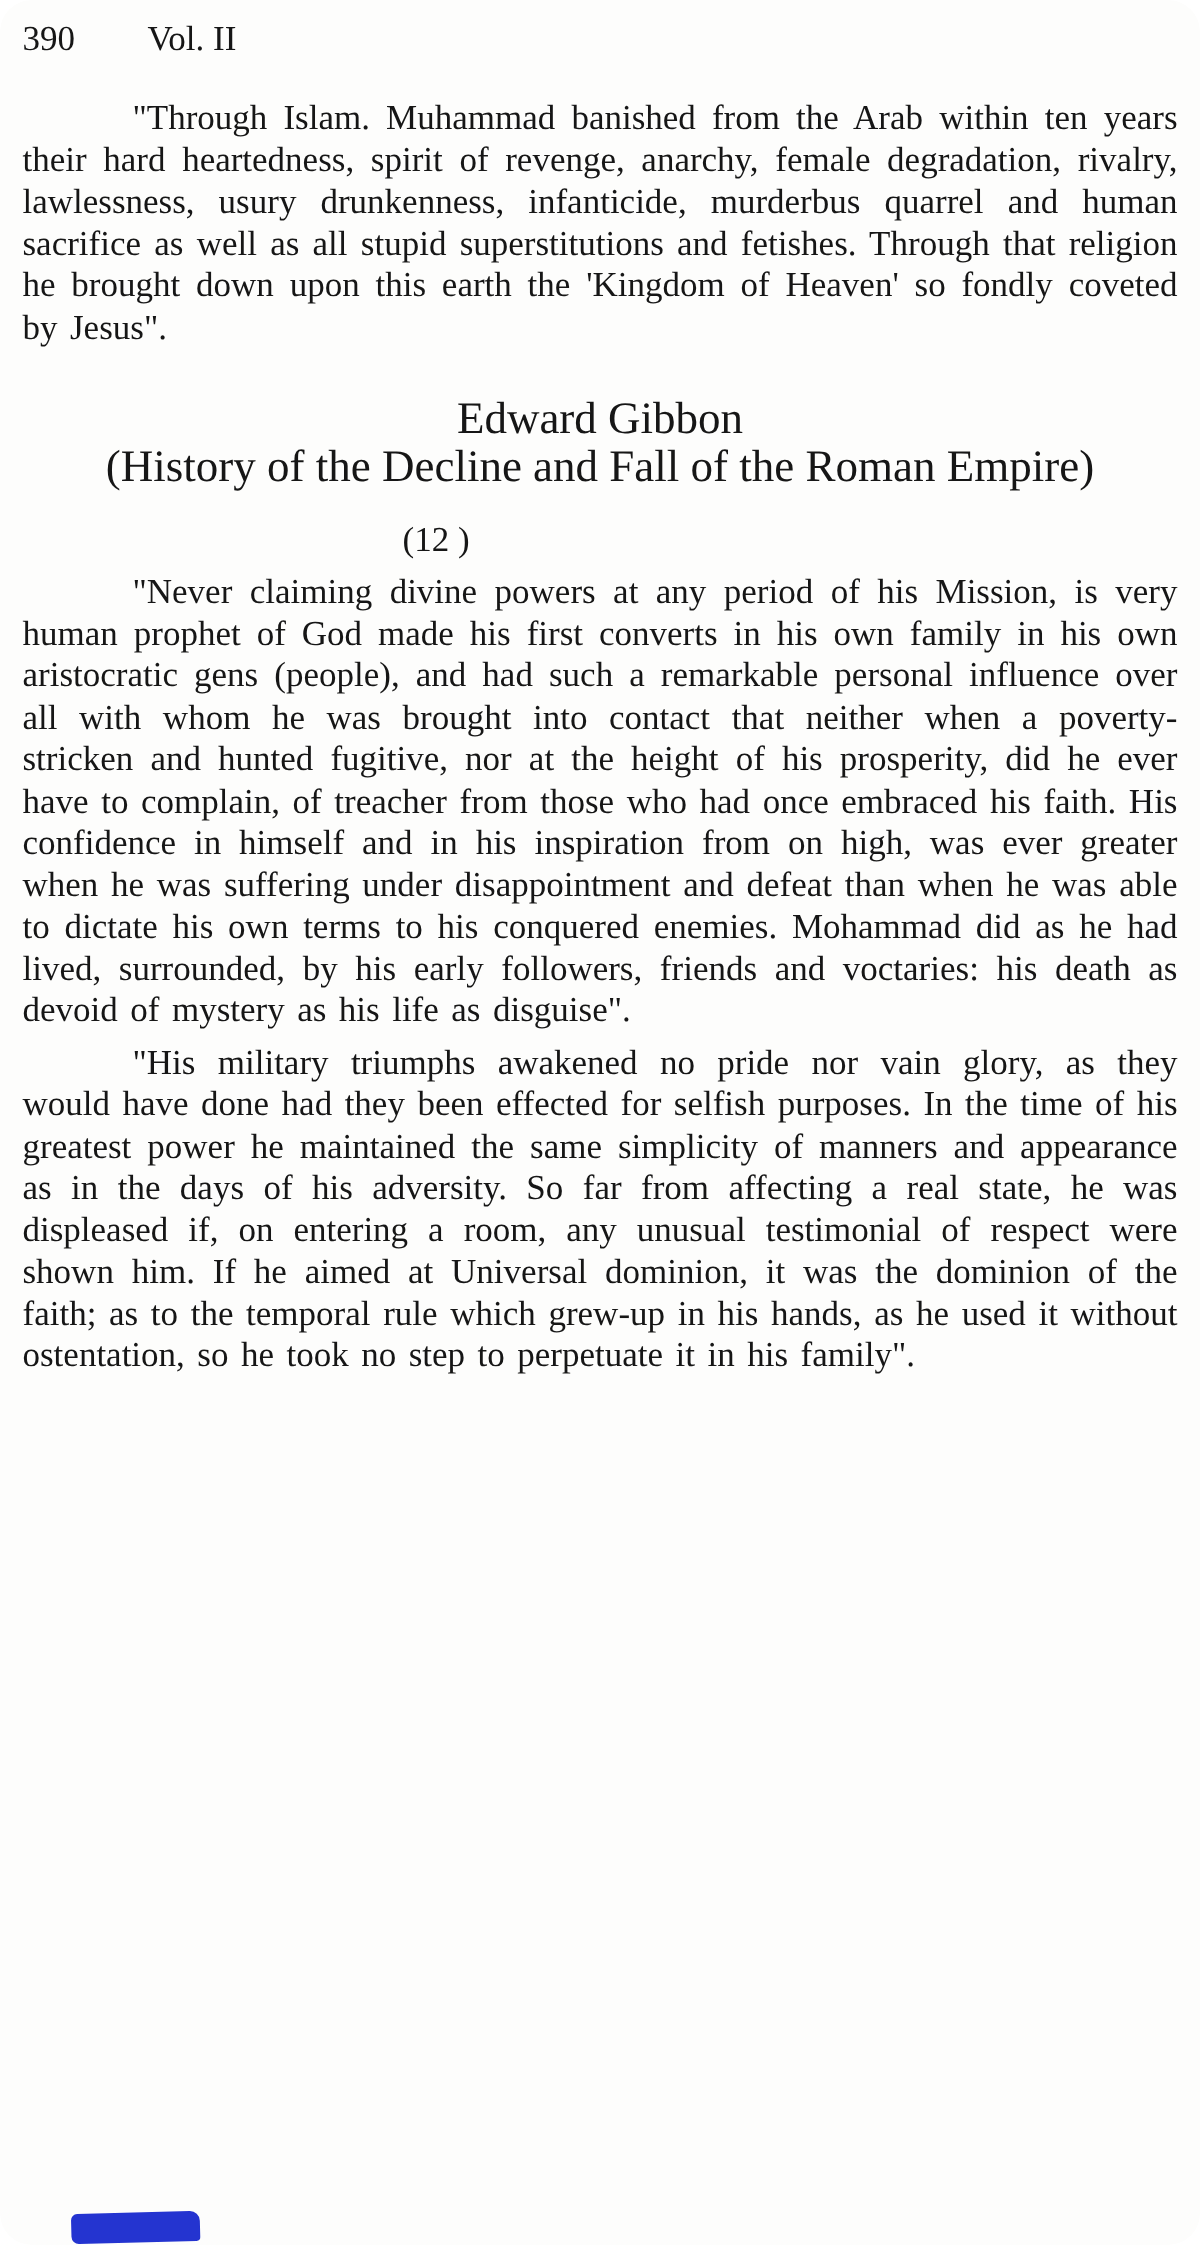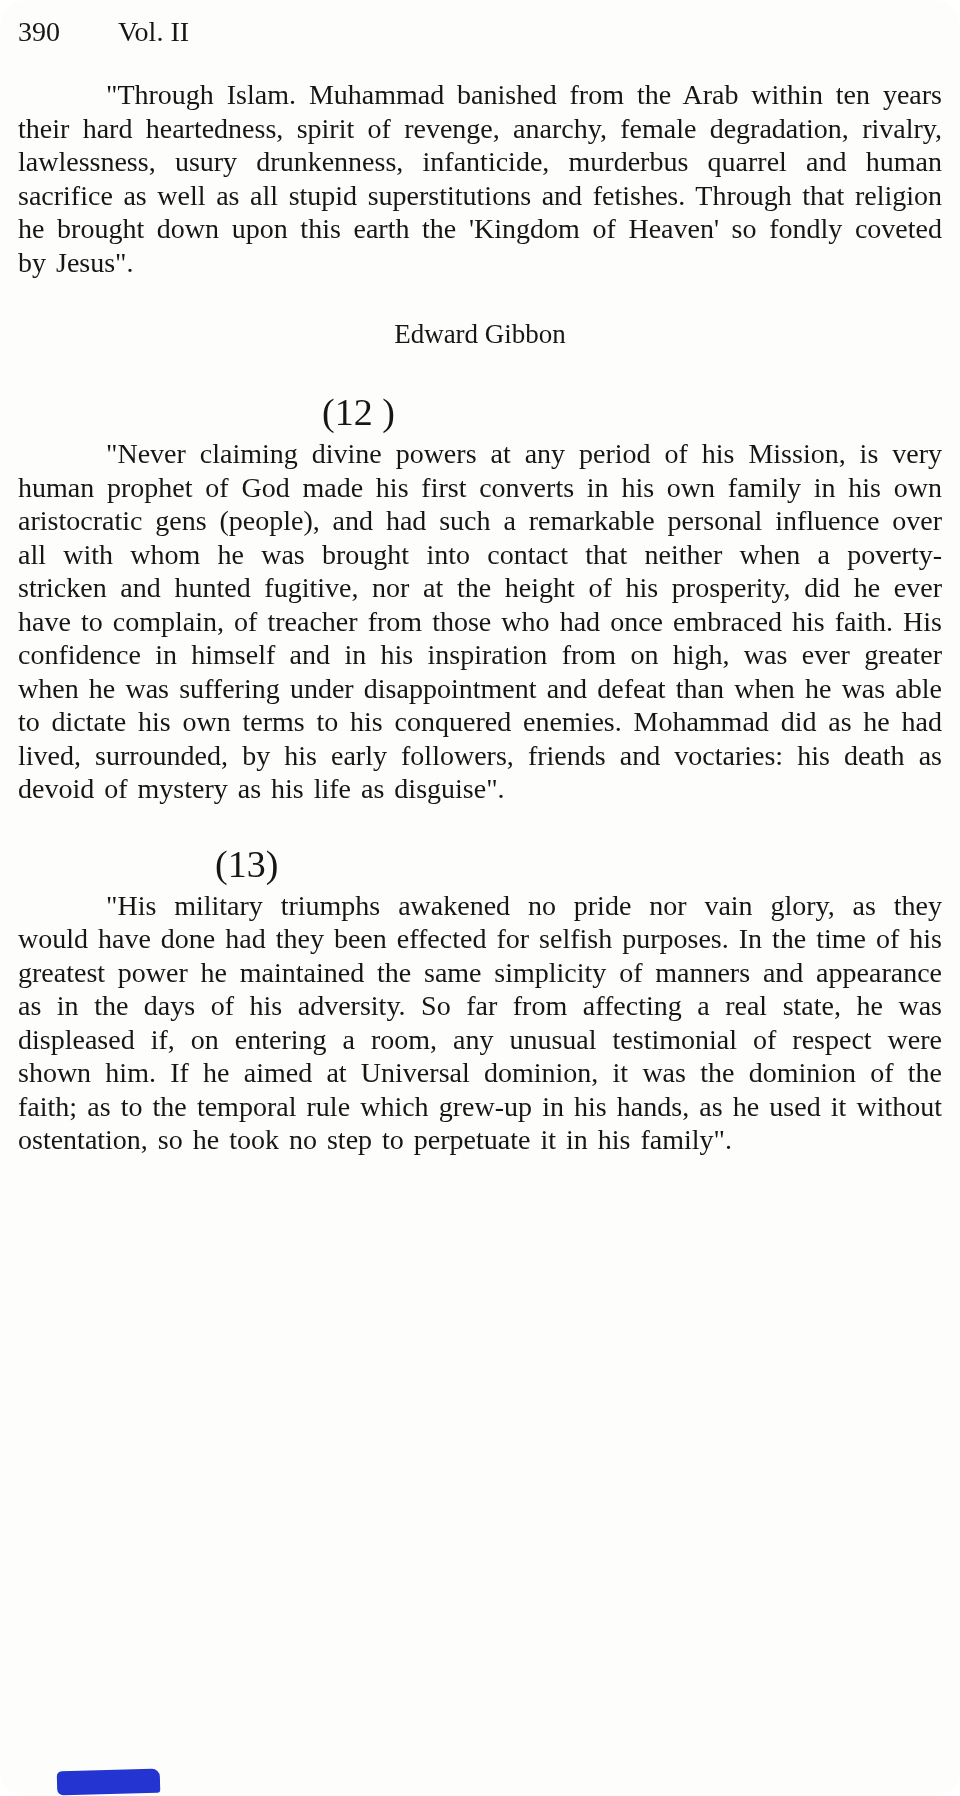--- a/index.html
+++ b/index.html
@@ -35,26 +35,26 @@
     text-align: justify;
     text-indent: 88px;
     word-spacing: 3px;
   }
   .body-text.after-num {
     margin-top: 8px;
   }
   .attribution {
     margin-top: 36px;
     text-align: center;
-    font-size: 27px;
+    font-size: 36px;
     line-height: 39px;
   }
   .qnum {
-    margin-top: 42px;
-    font-size: 38px;
+    margin-top: 23px;
+    font-size: 28px;
     line-height: 33px;
   }
   .qnum-12 { margin-left: 322px; }
   .qnum-13 { margin-left: 215px; }
   .ink-mark {
     position: absolute;
     left: 57px;
     top: 1770px;
     width: 103px;
     height: 24px;
@@ -70,26 +70,26 @@
 
   <div class="header">
     <span class="pagenum">390</span>
     <span class="vol">Vol. II</span>
   </div>
 
   <p class="body-text">"Through Islam. Muhammad banished from the Arab within ten years their hard heartedness, spirit of revenge, anarchy, female degradation, rivalry, lawlessness, usury drunkenness, infanticide, murderbus quarrel and human sacrifice as well as all stupid superstitutions and fetishes. Through that religion he brought down upon this earth the 'Kingdom of Heaven' so fondly coveted by Jesus".</p>
 
   <div class="attribution">
     <div>Edward Gibbon</div>
+    <div>(History of the Decline and Fall of the Roman Empire)</div>
   </div>
 
   <div class="qnum qnum-12">(12 )</div>
 
   <p class="body-text after-num">"Never claiming divine powers at any period of his Mission, is very human prophet of God made his first converts in his own family in his own aristocratic gens (people), and had such a remarkable personal influence over all with whom he was brought into contact that neither when a poverty-stricken and hunted fugitive, nor at the height of his prosperity, did he ever have to complain, of treacher from those who had once embraced his faith. His confidence in himself and in his inspiration from on high, was ever greater when he was suffering under disappointment and defeat than when he was able to dictate his own terms to his conquered enemies. Mohammad did as he had lived, surrounded, by his early followers, friends and voctaries: his death as devoid of mystery as his life as disguise".</p>
 
 
-  <div class="qnum qnum-13">(13)</div>
 
   <p class="body-text after-num">"His military triumphs awakened no pride nor vain glory, as they would have done had they been effected for selfish purposes. In the time of his greatest power he maintained the same simplicity of manners and appearance as in the days of his adversity. So far from affecting a real state, he was displeased if, on entering a room, any unusual testimonial of respect were shown him. If he aimed at Universal dominion, it was the dominion of the faith; as to the temporal rule which grew-up in his hands, as he used it without ostentation, so he took no step to perpetuate it in his family".</p>
 
   <div class="ink-mark"></div>
 
 </div>
 
 </body></html>

